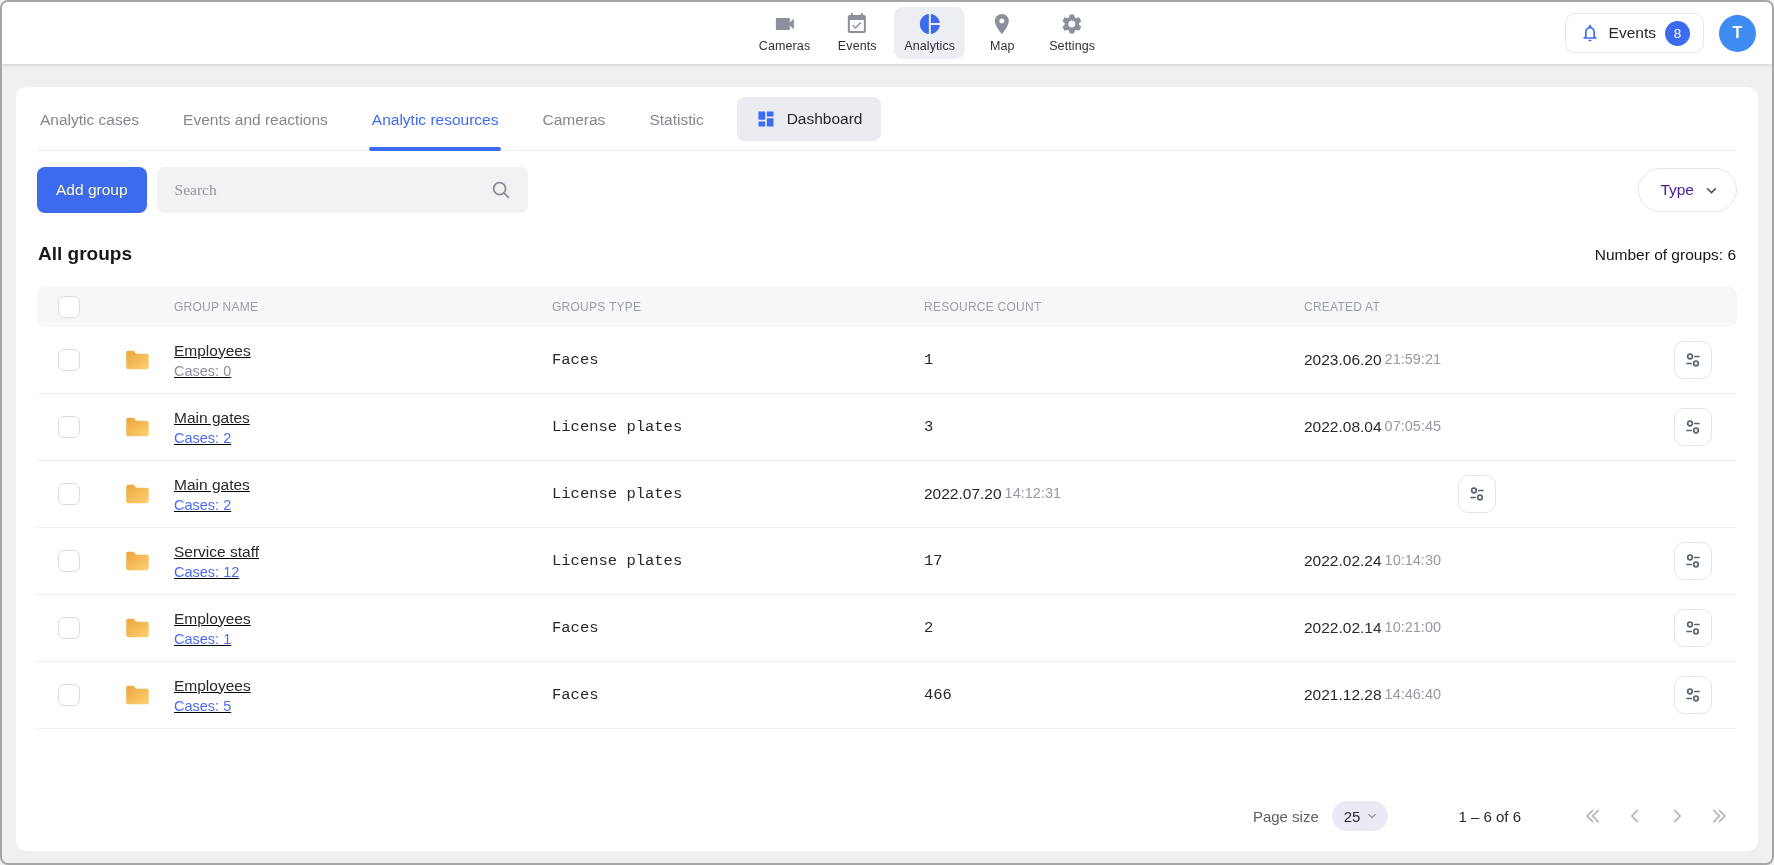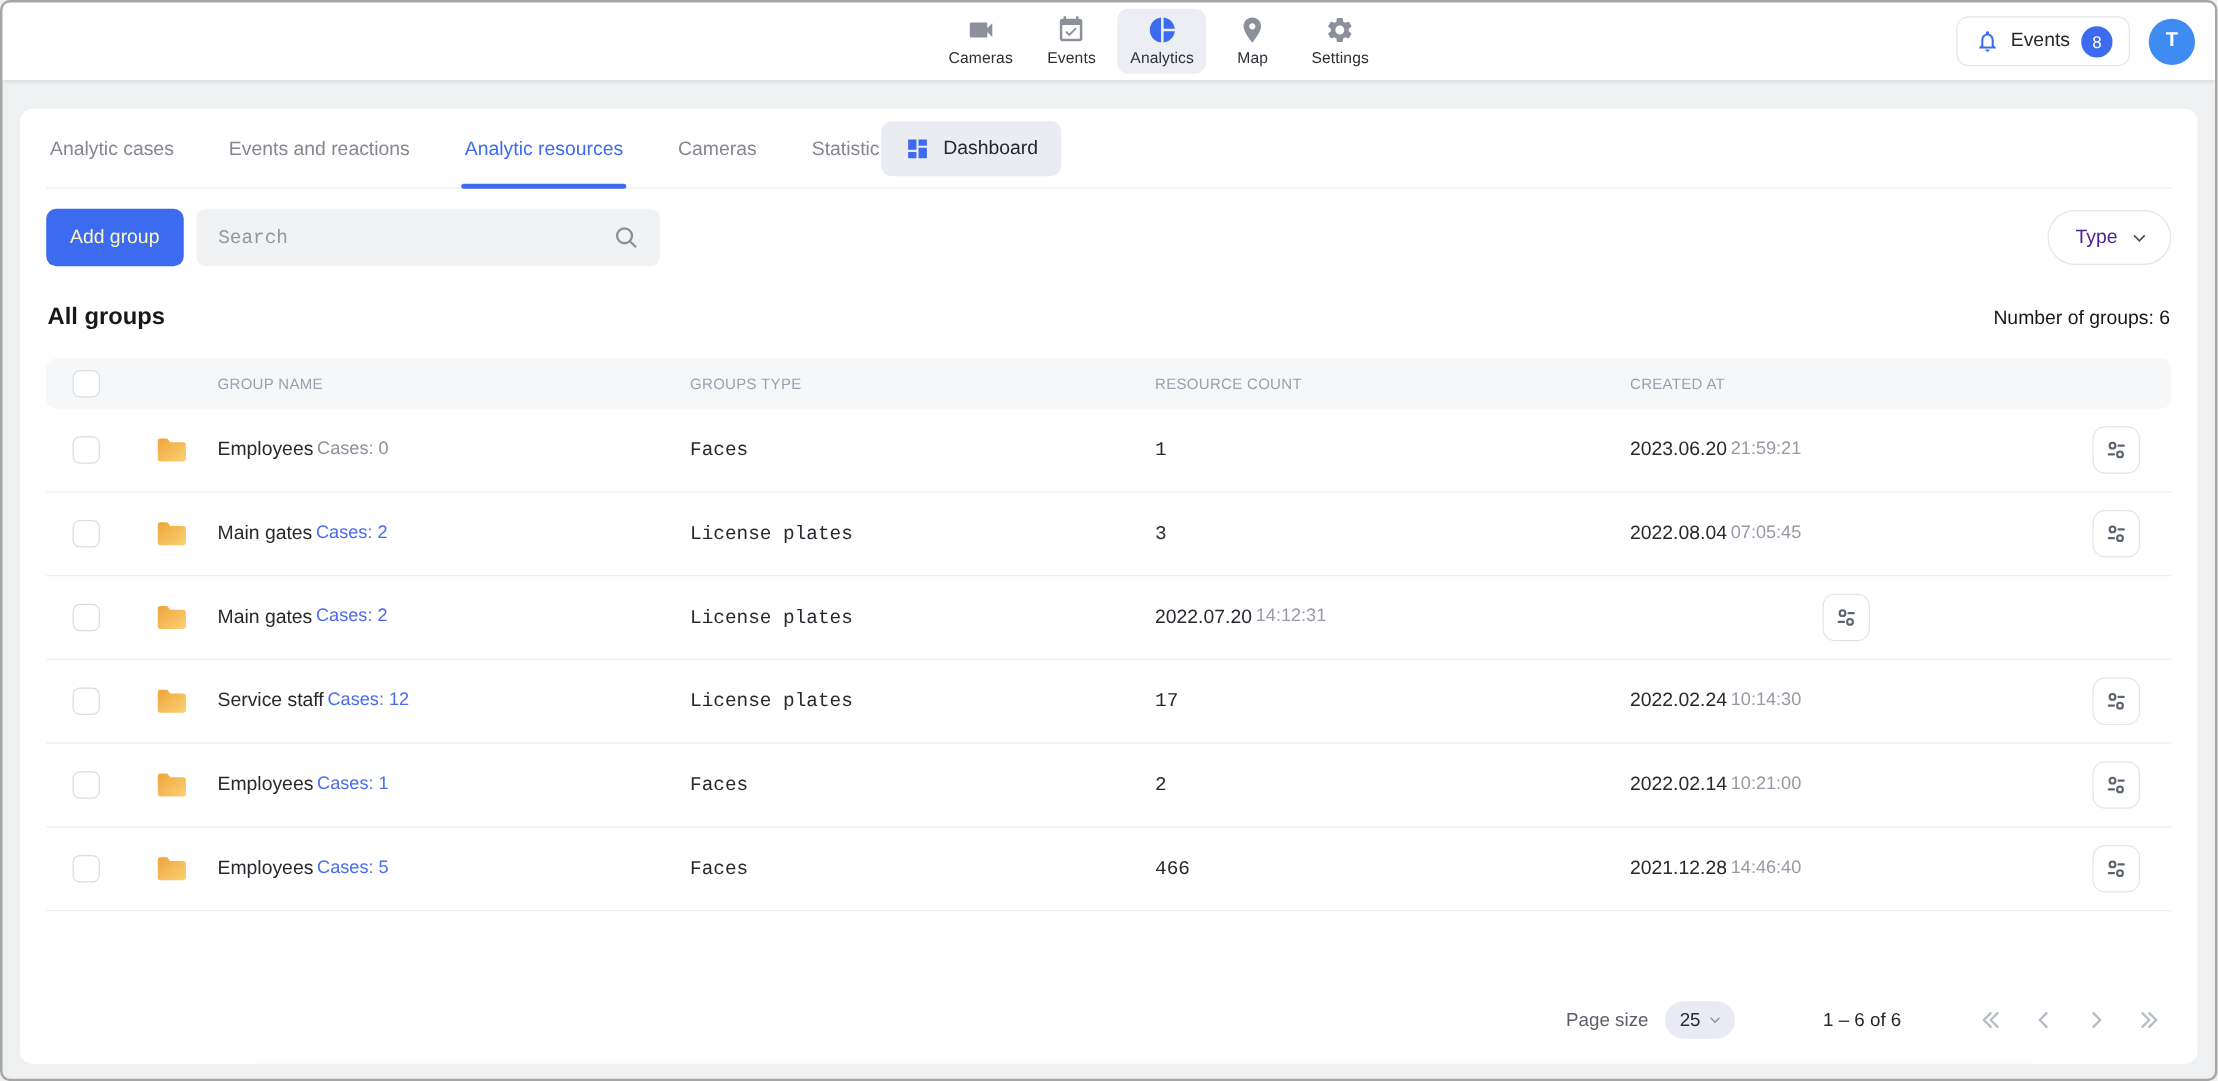--- a/index.html
+++ b/index.html
@@ -73,37 +73,37 @@
     position: relative; padding: 23px 1px 21px;
   }
   .tab.active { color: #3d6bf0; }
   .tab.active::after {
     content: ""; position: absolute; left: -2px; right: -2px; bottom: -1px;
     height: 4px; border-radius: 3px; background: #3d6bf0;
   }
   .dashboard-btn {
     height: 44px; padding: 0 19px; border: none; border-radius: 8px;
     background: #eaecf1; display: flex; align-items: center; gap: 11px;
-    font-family: inherit; font-size: 15.5px; color: #25272b; cursor: pointer;
+    font-family: inherit; font-size: 15.5px; color: #25272b; cursor: pointer; margin-left: 32px;
   }
   .dashboard-btn svg { width: 20px; height: 20px; fill: #3d6bf0; }
   
   .toolbar { margin-top: 16px; display: flex; align-items: center; gap: 10px; }
   .add-group-btn {
     height: 46px; padding: 0 19px; border: none; border-radius: 8px;
     background: #3d6bf0; color: #fef9c3; font-family: inherit; font-size: 15.5px;
     cursor: pointer;
   }
   .search-box {
     position: relative; width: 371px; height: 46px;
     background: #f1f2f4; border-radius: 8px;
   }
   .search-box input {
     width: 100%; height: 100%; border: none; background: transparent;
-    padding: 0 48px 0 18px; font-family: Liberation Mono, monospace; font-size: 15.5px; color: #2c2e33;
+    padding: 0 48px 0 18px; font-family: Liberation Serif, serif; font-size: 15.5px; color: #2c2e33;
     outline: none;
   }
   .search-box input::placeholder { color: #9197a1; }
   .search-box svg {
     position: absolute; right: 16px; top: 12px; width: 22px; height: 22px;
     stroke: #8a8f99; fill: none; stroke-width: 2;
   }
   .type-btn {
     margin-left: auto; height: 44px; padding: 0 16px 0 21px;
     background: #fff; border: 1px solid #e3e6ec; border-radius: 22px;
@@ -130,21 +130,21 @@
     color: #9aa0ab; font-size: 12px; letter-spacing: .25px;
   }
   .cell-check { display: flex; justify-content: center; }
   .checkbox {
     width: 22px; height: 22px; border-radius: 6px;
     border: 1.5px solid #d9dde4; background: #fff; cursor: pointer;
   }
   .trow { height: 67px; border-bottom: 1px solid #edeff2; }
   .cell-icon { display: flex; padding-left: 19px; }
   .cell-icon svg { width: 35px; height: 30px; }
-  .cell-name { display: flex; flex-direction: row; gap: 3px; }
+  .cell-name { display: flex; flex-direction: column; gap: 3px; text-decoration: underline; }
   .group-name { font-size: 15.5px; color: #27292e; }
   .group-cases { font-size: 14.5px; color: #8b909b; cursor: default; }
   .group-cases.link { color: #4a6bf0; cursor: pointer; }
   .cell-type, .cell-count { font-size: 15.5px; color: #27292e; font-family: Liberation Mono, monospace; }
   .cell-created { display: flex; flex-direction: row; gap: 3px; }
   .created-date { font-size: 15.5px; color: #27292e; }
   .created-time { font-size: 14.5px; color: #959aa4; }
   .cell-actions { display: flex; justify-content: center; }
   .row-settings-btn {
     width: 38px; height: 38px; border-radius: 10px;

